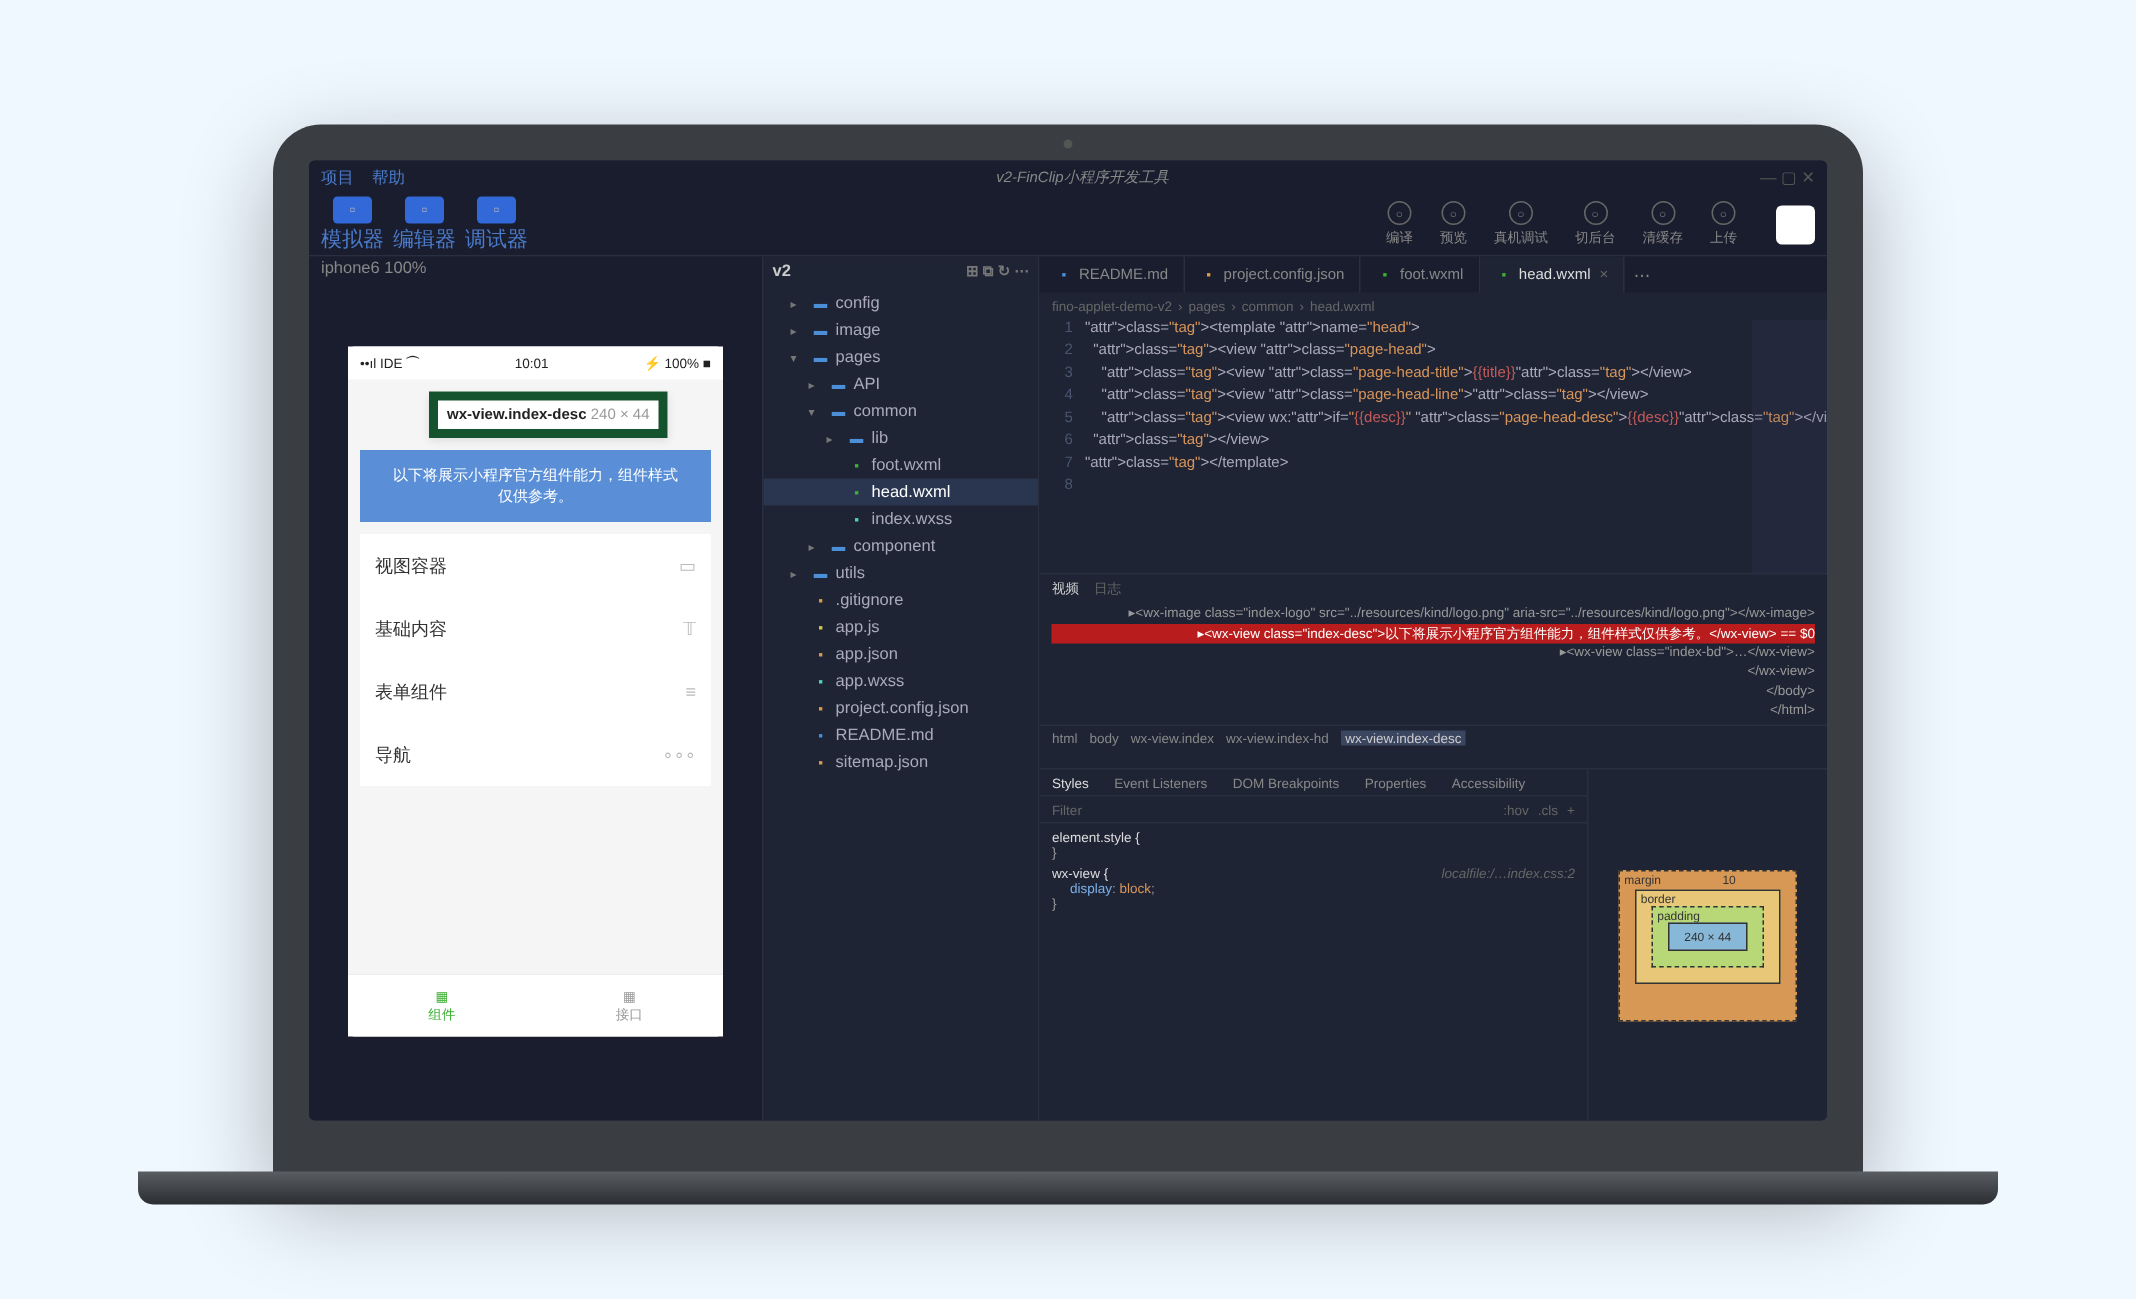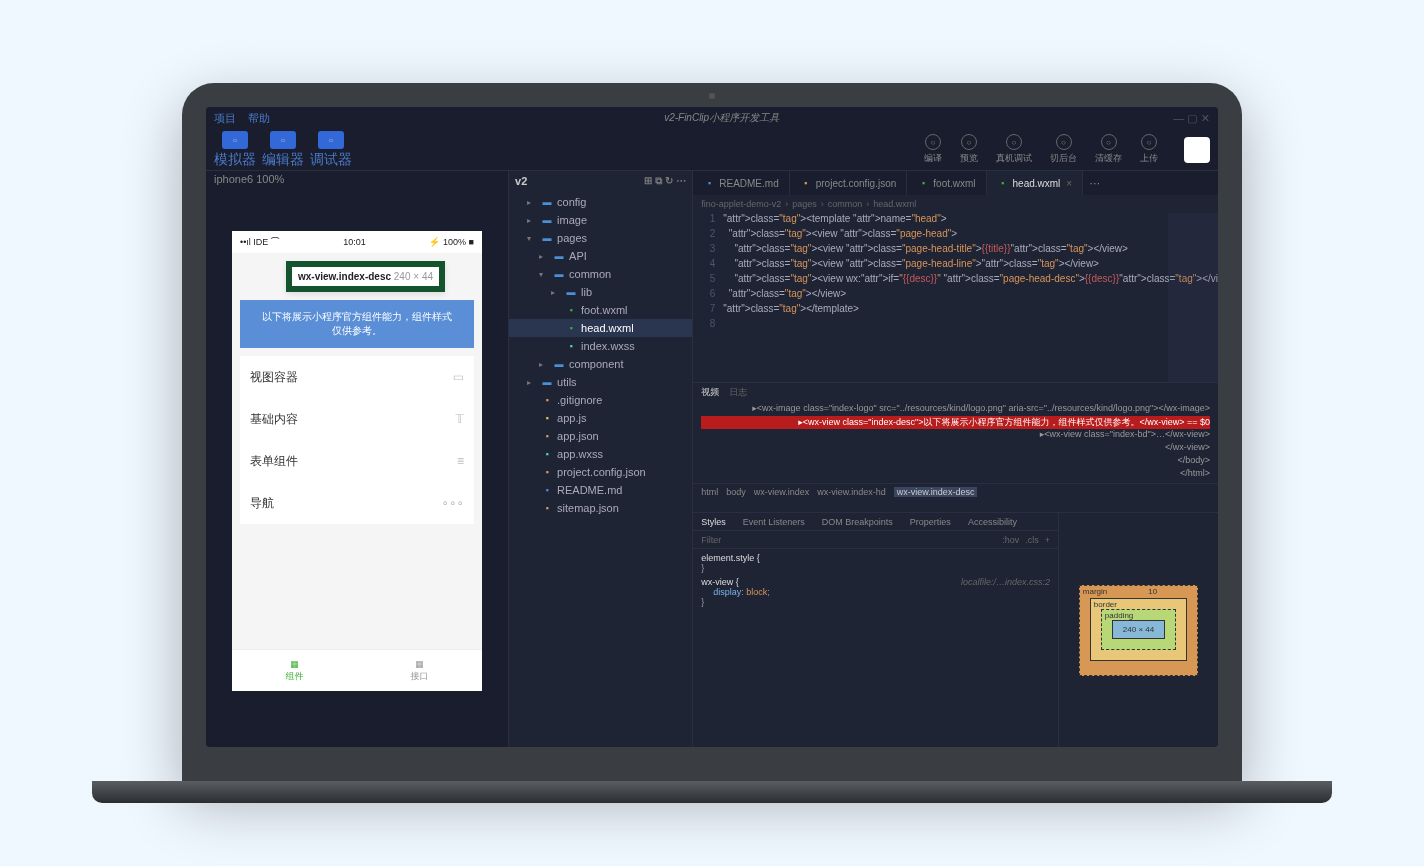--- a/index.html
+++ b/index.html
@@ -92,21 +92,21 @@
 .filter { height: 18px; display: flex; padding: 0 8px; align-items: center; border-bottom: 1px solid #2a2f3f; font-size: 9px; color: #666; }
 .filter .opts { margin-left: auto; display: flex; gap: 6px; }
 .css { padding: 4px 8px; font-family: monospace; font-size: 9px; color: #999; }
 .css .rule { margin-bottom: 4px; }
 .css .sel { color: #ddd; }
 .css .prop { color: #7ab0e8; padding-left: 12px; }
 .css .val { color: #d8955a; }
 .css .src { float: right; color: #666; font-style: italic; }
 
 .boxmodel { width: 160px; padding: 10px; display: flex; align-items: center; justify-content: center; border-left: 1px solid #2a2f3f; }
-.bm-margin { background: #d89855; padding: 12px 10px 14px; font-size: 8px; position: relative; border: 1px dashed #333; }
+.bm-margin { background: #d89855; padding: 12px 10px 24px; font-size: 8px; position: relative; border: 1px dashed #333; }
 .bm-border { background: #e8c878; padding: 10px; border: 1px solid #333; position: relative; }
 .bm-padding { background: #b8d878; padding: 10px; border: 1px dashed #333; position: relative; }
 .bm-content { background: #88b8d8; padding: 4px 10px; border: 1px solid #333; text-align: center; color: #333; }
 .bm-lbl { position: absolute; top: 1px; left: 3px; color: #333; }
 .bm-num { position: absolute; font-size: 8px; color: #333; }
 
 .bgcurves { position: fixed; inset: 0; z-index: -1; }
 </style>
 </head>
 <body>

